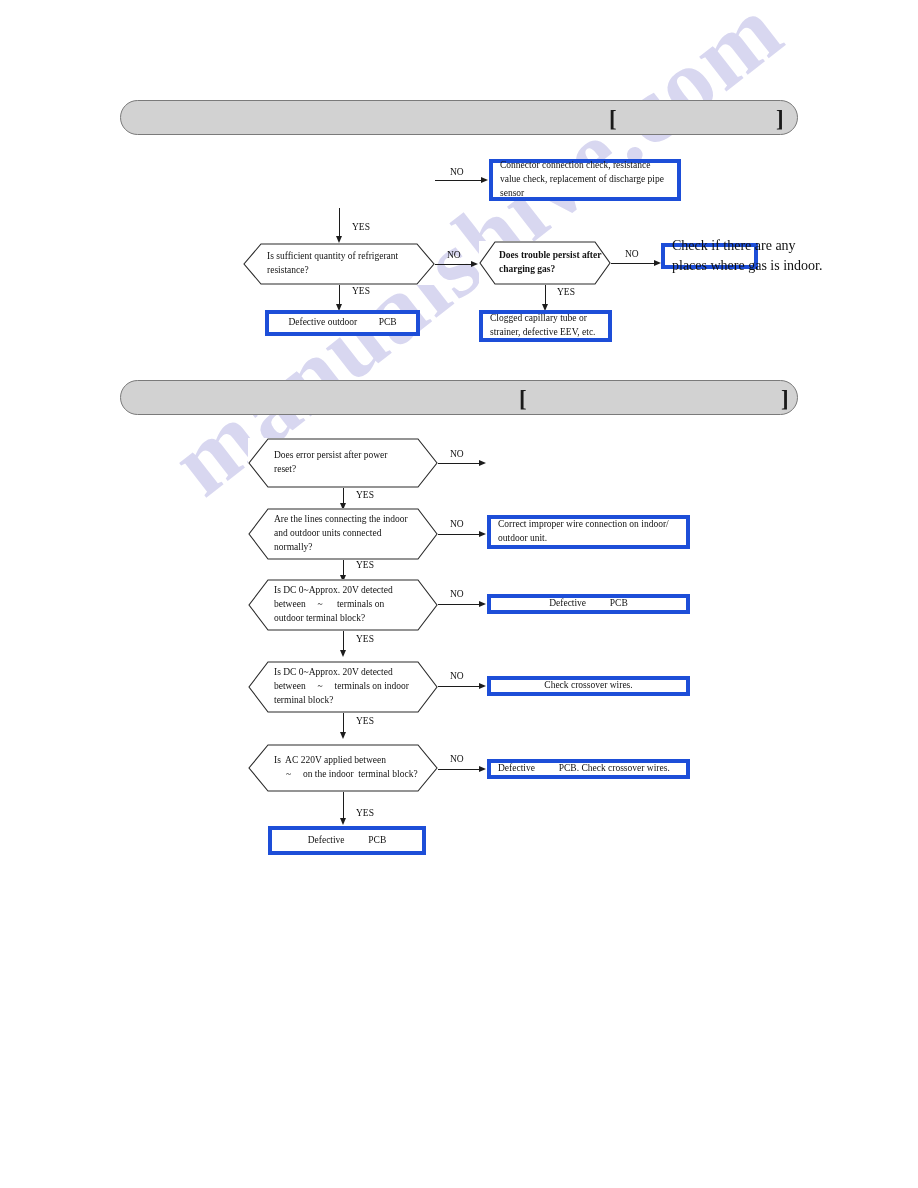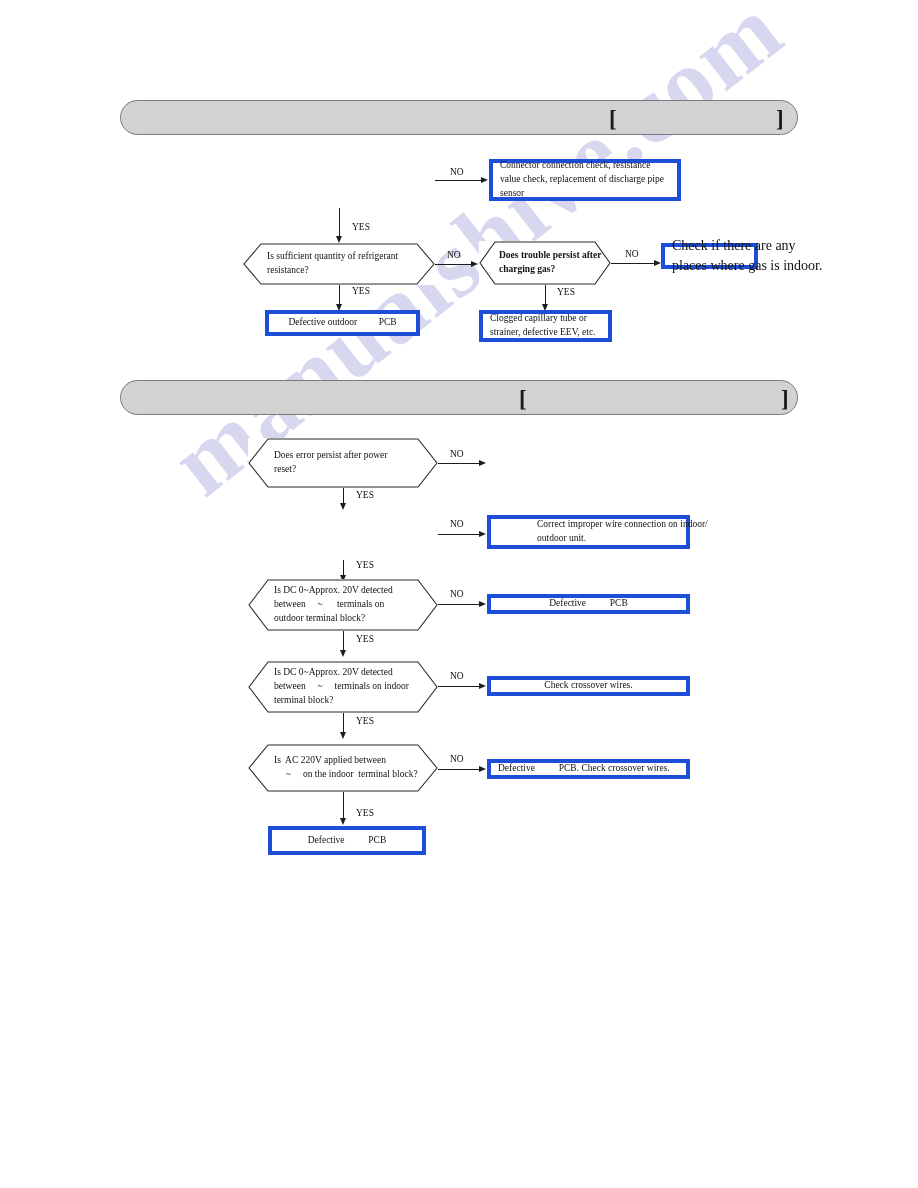--- a/index.html
+++ b/index.html
@@ -256,25 +256,35 @@
   </div>
   <div class="hline" style="left:438px; top:463px; width:43px;"></div>
   <div class="arrow-right" style="left:479px; top:459.5px;"></div>
   <div class="edge-label" style="left:450px; top:449px;">NO</div>
 
 
   <div class="vline" style="left:343px; top:488px; height:19px;"></div>
   <div class="arrow-down" style="left:339.5px; top:503px;"></div>
   <div class="edge-label" style="left:356px; top:490px;">YES</div>
 
+  <div class="hex" style="left:248px; top:508px; width:190px; height:52px;">
+    <svg width="190" height="52" viewBox="0 0 190 52">
+      <polygon points="20,1 170,1 189,26 170,51 20,51 1,26" fill="#ffffff" stroke="#2a2a2a" stroke-width="1.1"></polygon>
+    </svg>
+    <div class="hex-text" style="left:26px; right:20px;">
+      <span class="ln">Are the lines connecting the indoor</span>
+      <span class="ln">and outdoor units connected</span>
+      <span class="ln">normally?</span>
+    </div>
+  </div>
   <div class="hline" style="left:438px; top:534px; width:43px;"></div>
   <div class="arrow-right" style="left:479px; top:530.5px;"></div>
   <div class="edge-label" style="left:450px; top:519px;">NO</div>
 
-  <div class="rbox" style="left:487px; top:515px; width:203px; height:34px;padding-left:39px;">
+  <div class="rbox" style="left:487px; top:515px; width:203px; height:34px;">
     <div class="box-text">
       <span class="ln">Correct improper wire connection on indoor/</span>
       <span class="ln">outdoor unit.</span>
     </div>
   </div>
 
   <div class="vline" style="left:343px; top:560px; height:19px;"></div>
   <div class="arrow-down" style="left:339.5px; top:575px;"></div>
   <div class="edge-label" style="left:356px; top:560px;">YES</div>
 

